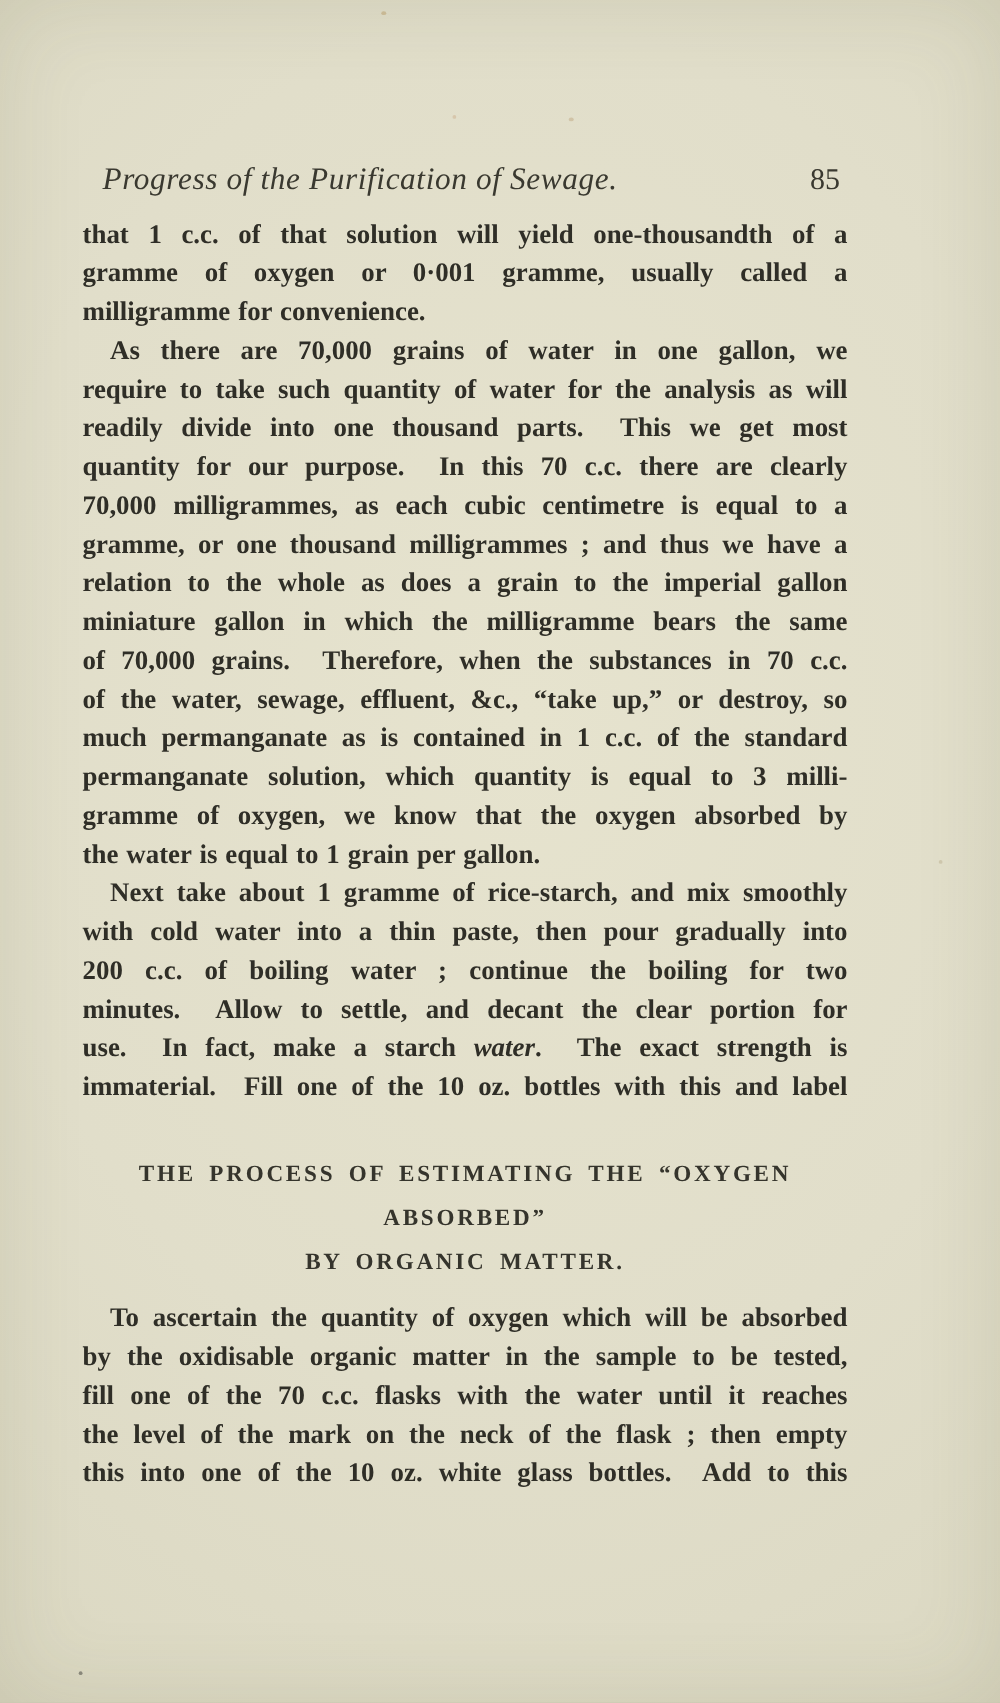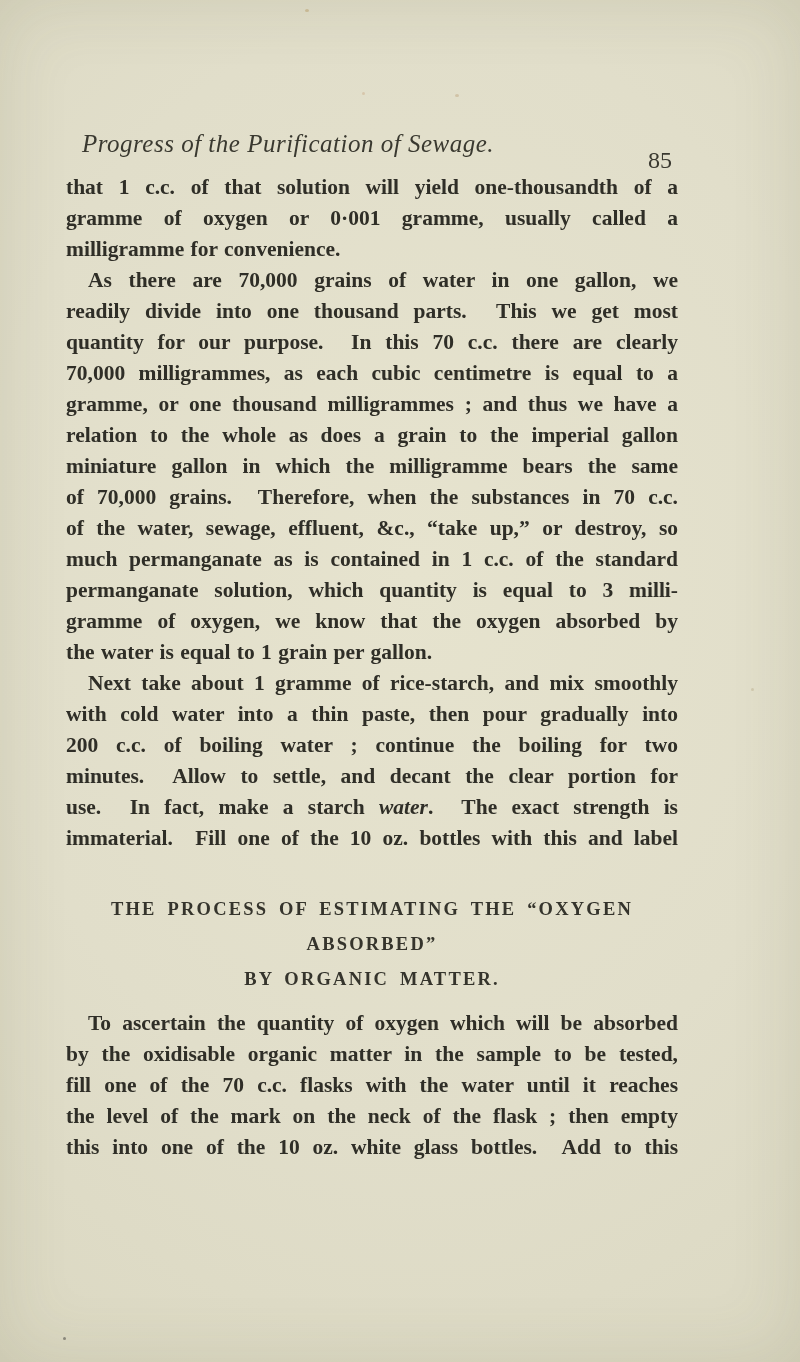--- a/index.html
+++ b/index.html
@@ -44,21 +44,21 @@
   .rh-title {
     position: absolute;
     left: 16px;
     right: 0;
     text-align: left;
     letter-spacing: 0.5px;
   }
   .rh-page-number {
     position: absolute;
     right: 6px;
-    top: 16px;
+    top: 0;
     font-style: normal;
     font-size: 24px;
   }
 
   .page-body {
     position: absolute;
     top: 172px;
     left: 66px;
     width: 612px;
     font-size: 21.5px;
@@ -108,20 +108,21 @@
   </div>
 
   <div class="page-body">
       <div class="para">
         <div class="line"><span>that 1 c.c. of that solution will yield one-thousandth of a</span></div>
         <div class="line"><span>gramme of oxygen or 0·001 gramme, usually called a</span></div>
         <div class="line line-last"><span>milligramme for convenience.</span></div>
       </div>
       <div class="para indent">
         <div class="line"><span>As there are 70,000 grains of water in one gallon, we</span></div>
+        <div class="line"><span>require to take such quantity of water for the analysis as will</span></div>
         <div class="line"><span>readily divide into one thousand parts.&nbsp; This we get most</span></div>
         <div class="line"><span>quantity for our purpose.&nbsp; In this 70 c.c. there are clearly</span></div>
         <div class="line"><span>70,000 milligrammes, as each cubic centimetre is equal to a</span></div>
         <div class="line"><span>gramme, or one thousand milligrammes ; and thus we have a</span></div>
         <div class="line"><span>relation to the whole as does a grain to the imperial gallon</span></div>
         <div class="line"><span>miniature gallon in which the milligramme bears the same</span></div>
         <div class="line"><span>of 70,000 grains.&nbsp; Therefore, when the substances in 70 c.c.</span></div>
         <div class="line"><span>of the water, sewage, effluent, &amp;c., “take up,” or destroy, so</span></div>
         <div class="line"><span>much permanganate as is contained in 1 c.c. of the standard</span></div>
         <div class="line"><span>permanganate solution, which quantity is equal to 3 milli-</span></div>

